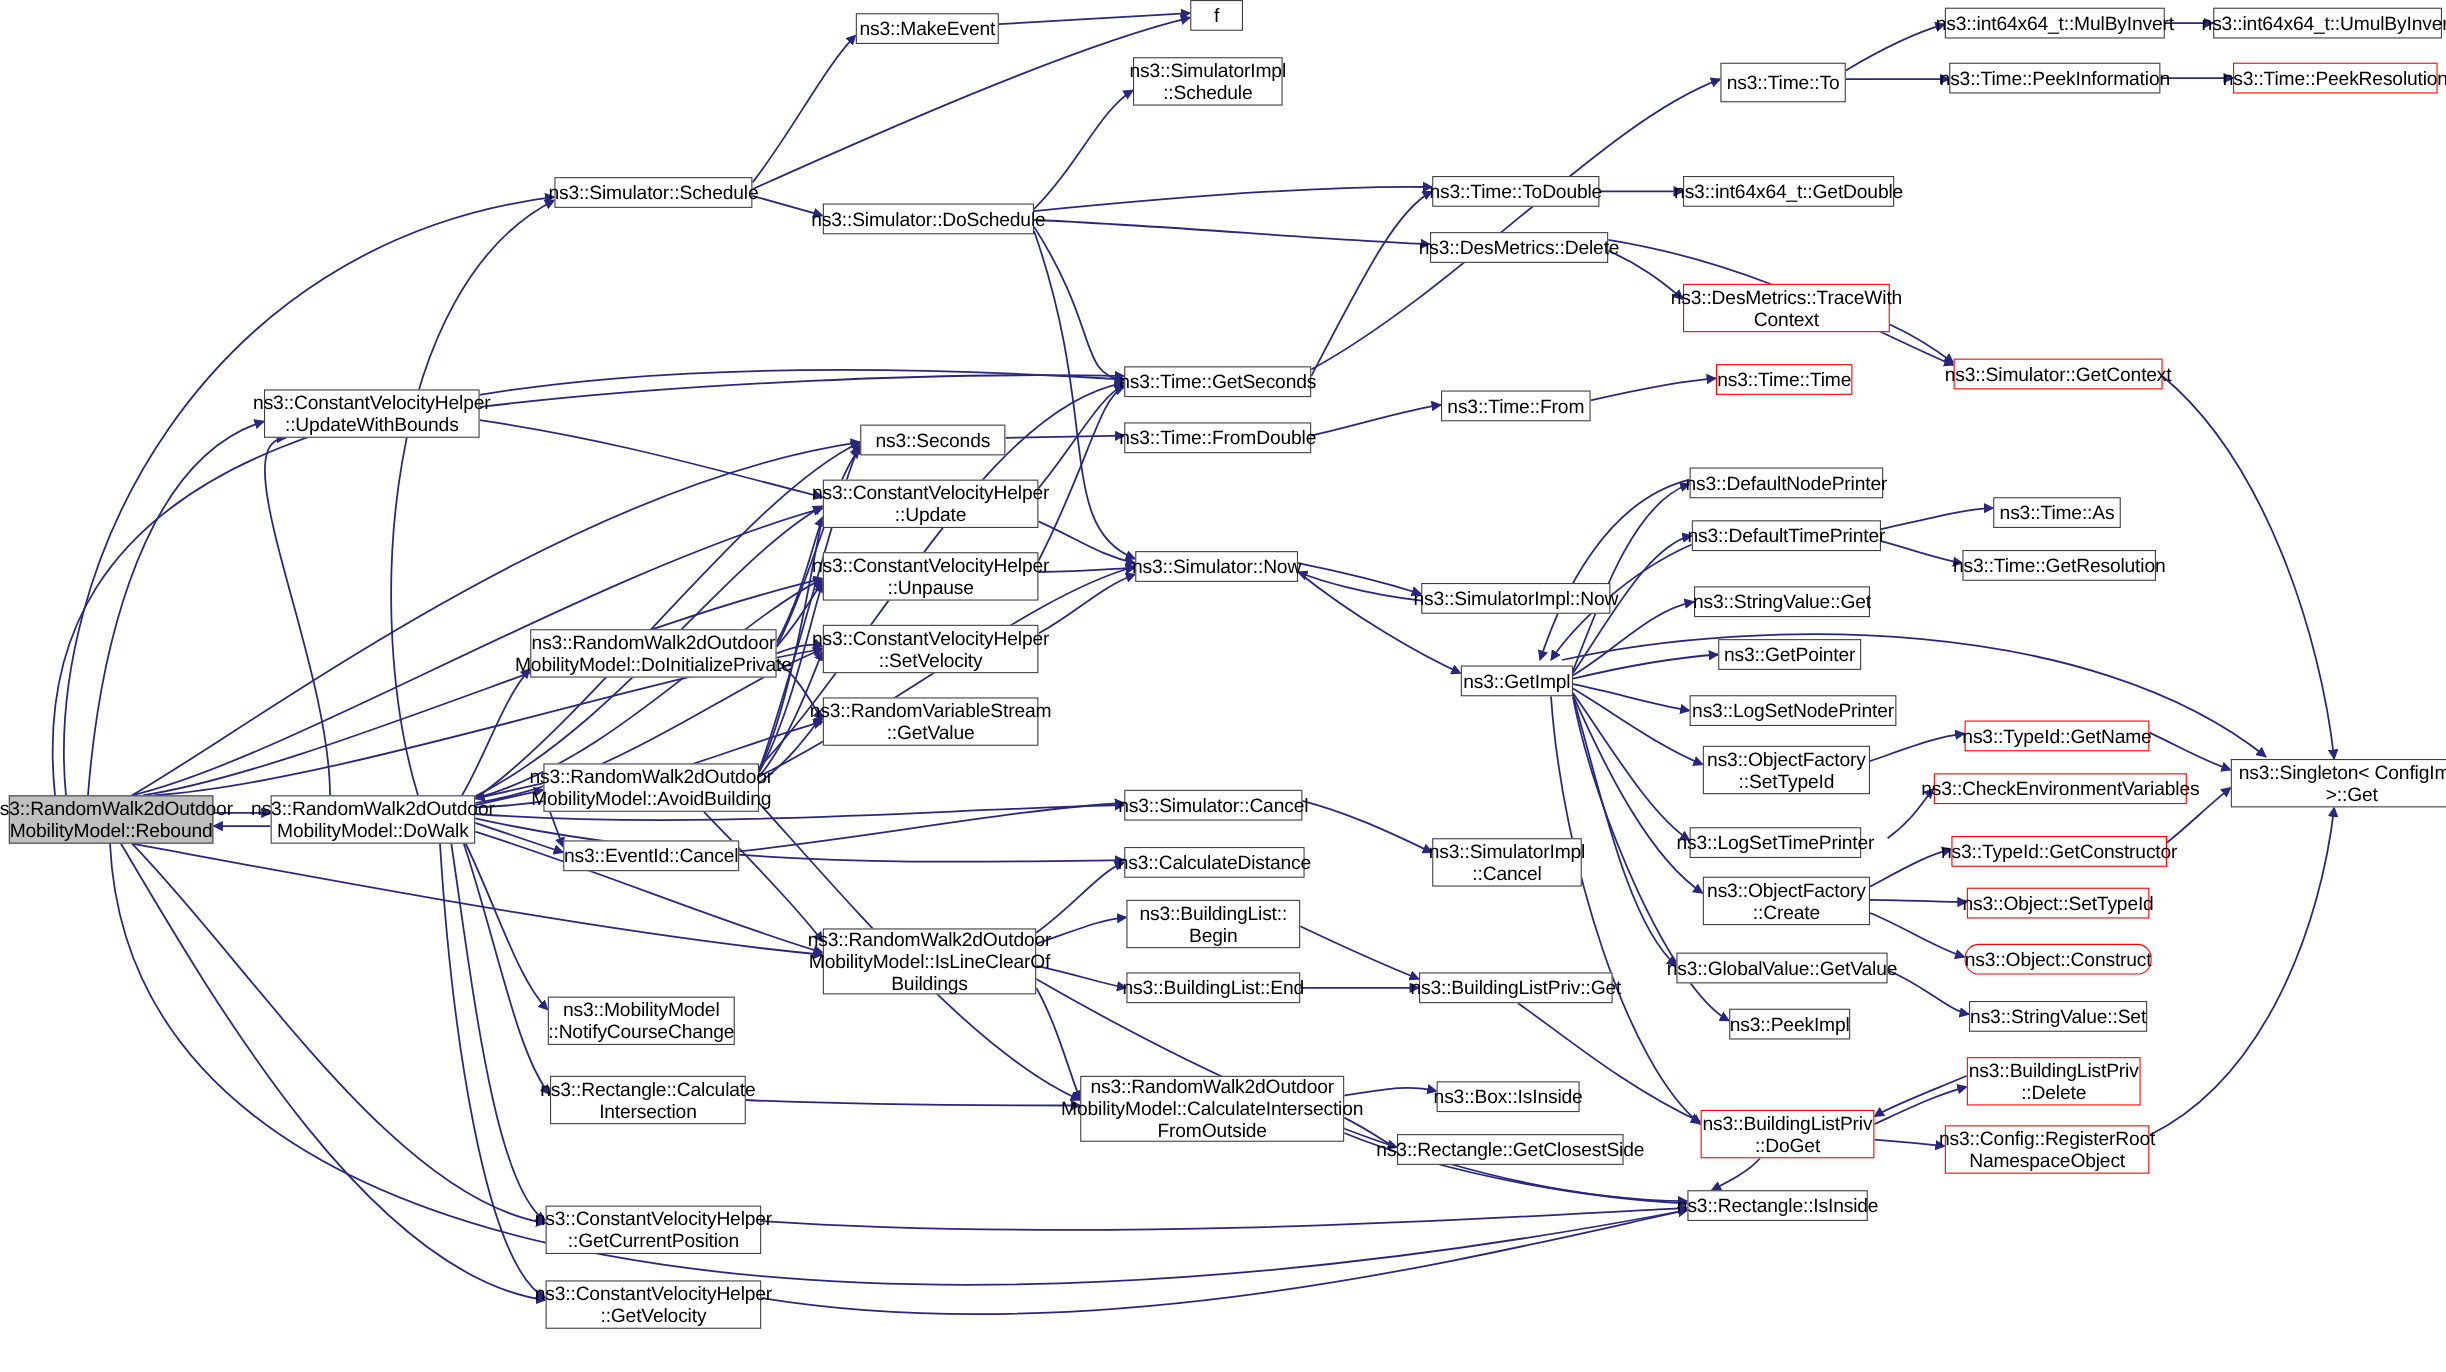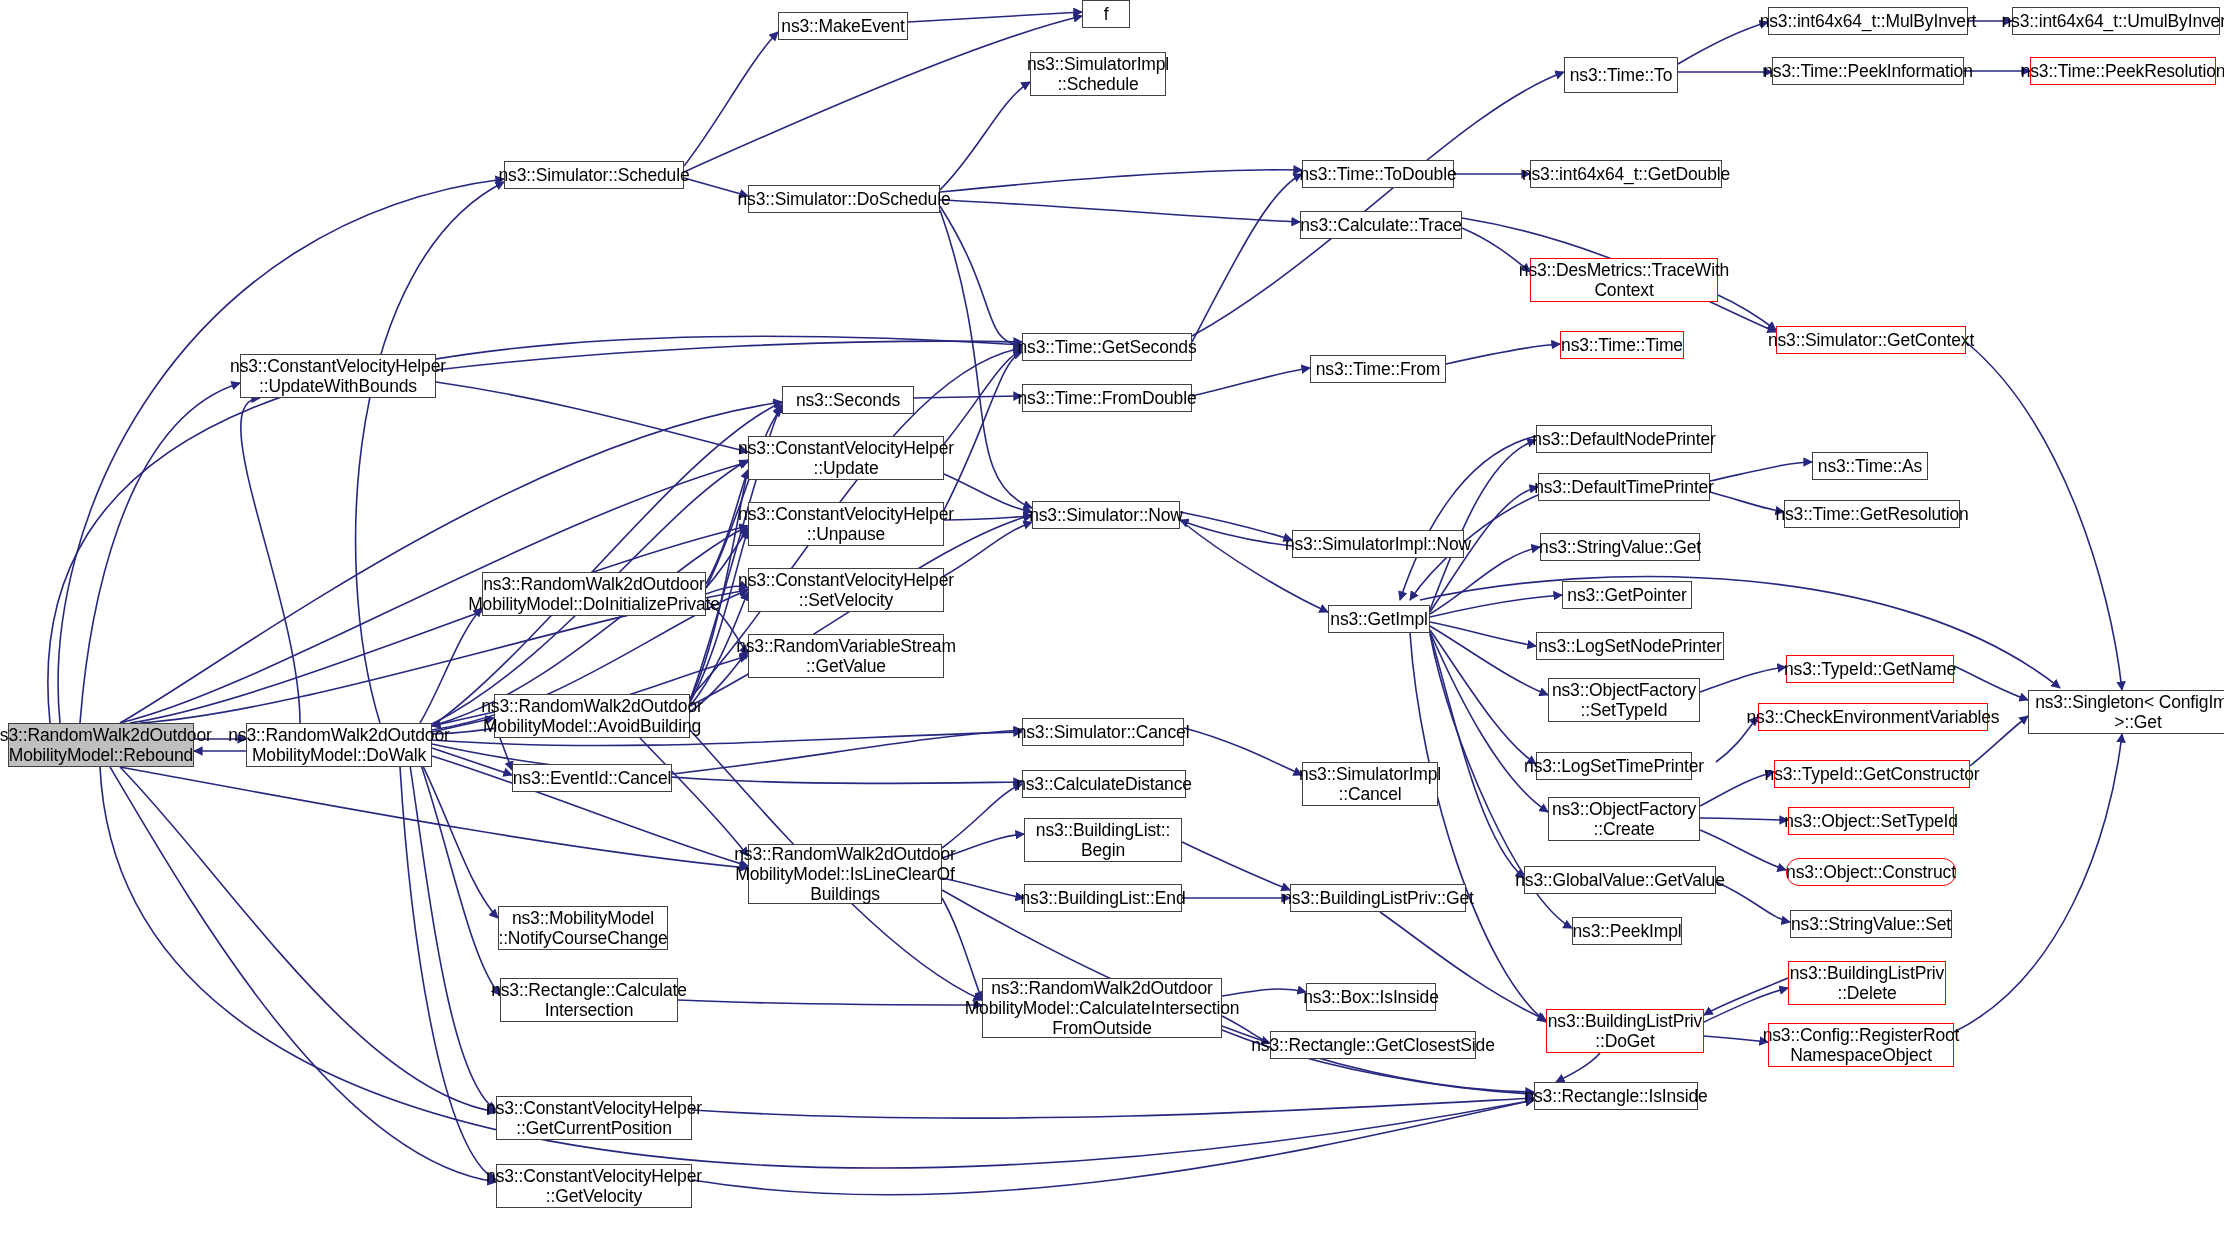--- a/index.html
+++ b/index.html
@@ -217,21 +217,21 @@
 ::Unpause</div>
       <div class="node" style="left: 748px; top: 568px; width: 196px; height: 44px;">ns3::ConstantVelocityHelper
 ::SetVelocity</div>
       <div class="node" style="left: 748px; top: 634px; width: 196px; height: 44px;">ns3::RandomVariableStream
 ::GetValue</div>
       <div class="node" style="left: 1022px; top: 333px; width: 170px; height: 28px;">ns3::Time::GetSeconds</div>
       <div class="node" style="left: 1022px; top: 384px; width: 170px; height: 28px;">ns3::Time::FromDouble</div>
       <div class="node" style="left: 1032px; top: 501px; width: 148px; height: 28px; text-align: right;">ns3::Simulator::Now</div>
       <div class="node" style="left: 1302px; top: 160px; width: 152px; height: 28px;">ns3::Time::ToDouble</div>
       <div class="node" style="left: 1530px; top: 160px; width: 192px; height: 28px;">ns3::int64x64_t::GetDouble</div>
-      <div class="node" style="left: 1300px; top: 211px; width: 162px; height: 28px;">ns3::Calculate::Trace</div>
+      <div class="node" style="left: 1300px; top: 211px; width: 162px; height: 28px;">ns3::DesMetrics::Delete</div>
       <div class="node red" style="left: 1530px; top: 258px; width: 188px; height: 44px;">ns3::DesMetrics::TraceWith
 Context</div>
       <div class="node red" style="left: 1560px; top: 331px; width: 124px; height: 28px;">ns3::Time::Time</div>
       <div class="node" style="left: 1310px; top: 355px; width: 136px; height: 28px;">ns3::Time::From</div>
       <div class="node red" style="left: 1776px; top: 326px; width: 190px; height: 28px;">ns3::Simulator::GetContext</div>
       <div class="node" style="left: 1292px; top: 530px; width: 172px; height: 28px;">ns3::SimulatorImpl::Now</div>
       <div class="node" style="left: 1328px; top: 605px; width: 102px; height: 28px;">ns3::GetImpl</div>
       <div class="node" style="left: 1536px; top: 425px; width: 176px; height: 28px;">ns3::DefaultNodePrinter</div>
       <div class="node" style="left: 1538px; top: 473px; width: 172px; height: 28px;">ns3::DefaultTimePrinter</div>
       <div class="node" style="left: 1812px; top: 452px; width: 116px; height: 28px;">ns3::Time::As</div>

